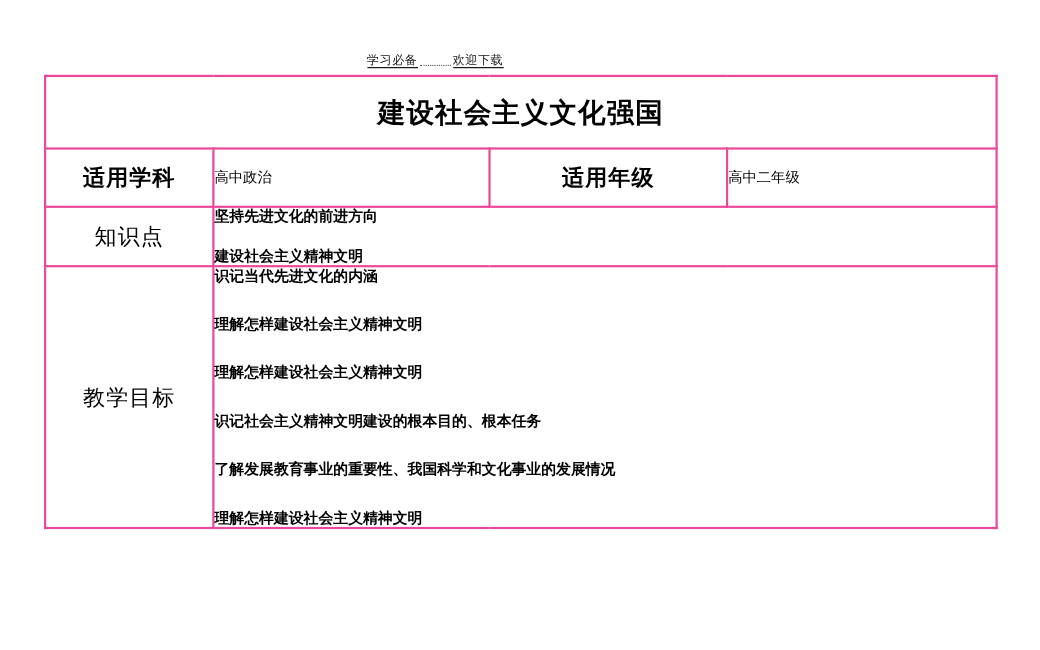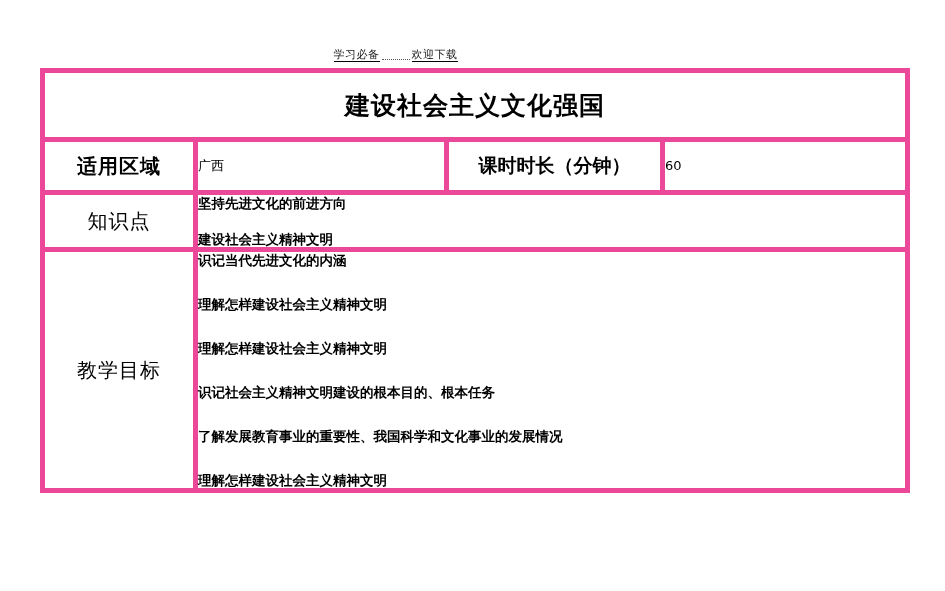--- a/index.html
+++ b/index.html
@@ -51,21 +51,21 @@
   
   .doc-table {
     position: absolute;
     left: 40px;
     top: 68px;
     width: 865px;
     border-collapse: collapse;
     table-layout: fixed;
   }
   .doc-table td {
-    border: 5px solid #ec4899;
+    border: 2px solid #ec4899;
     padding: 0;
     vertical-align: middle;
     background: #ffffff;
     margin-top: 31px;
   }
 
   .title-cell {
     height: 64px;
     text-align: center;
     font-size: 25px;
@@ -139,27 +139,27 @@
       <col style="width:251px">
       <col style="width:216px">
       <col style="width:245px">
     </colgroup>
     <tbody>
 
       <tr>
         <td class="title-cell" colspan="4">建设社会主义文化强国</td>
       </tr>
 
+      <tr class="row-small">
+        <td class="label-cell">适用学科</td>
+        <td class="value-cell">高中政治</td>
+        <td class="label-cell">适用年级</td>
+        <td class="value-cell">高中二年级</td>
+      </tr>
 
-      <tr class="row-small">
-        <td class="label-cell">适用区域</td>
-        <td class="value-cell">广西</td>
-        <td class="label-cell wide">课时时长（分钟）</td>
-        <td class="value-cell">60</td>
-      </tr>
 
       <tr>
         <td class="label-tall">知识点</td>
         <td class="multi-cell" colspan="3">
           <p class="line">坚持先进文化的前进方向</p>
           <p class="line">建设社会主义精神文明</p>
         </td>
       </tr>
 
       <tr>

